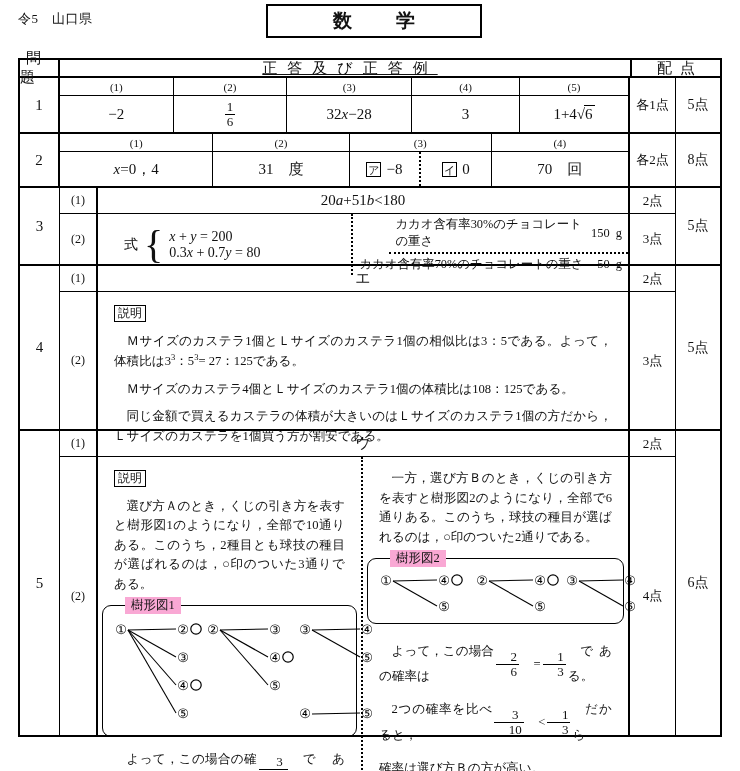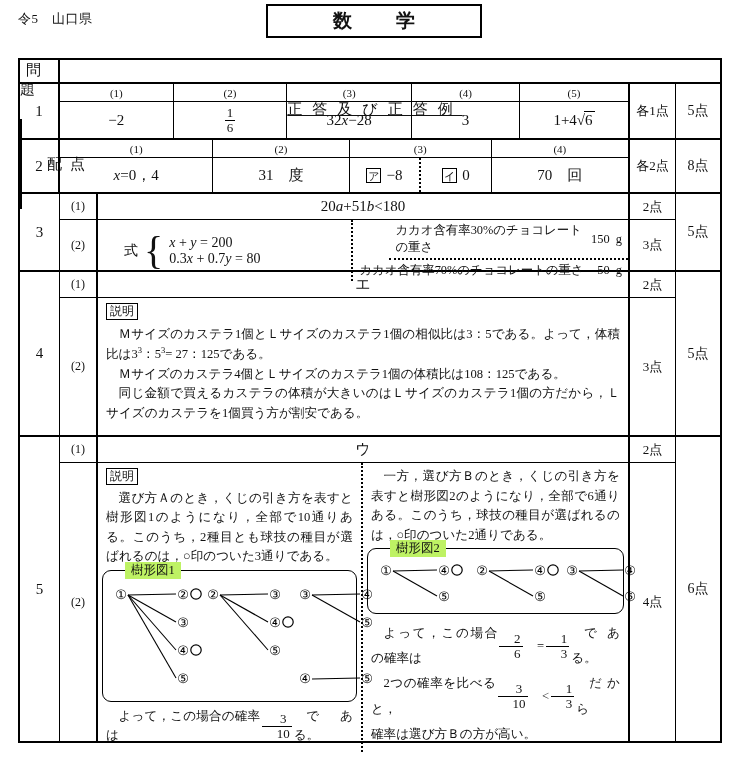--- a/index.html
+++ b/index.html
@@ -59,21 +59,21 @@
   .c-no   { width: 40px; flex: 0 0 40px; border-right: 1px solid #000;
             display:flex; align-items:center; justify-content:center; font-size:15px;}
   .c-sub  { width: 38px; flex: 0 0 38px; border-right: 1px solid #000; }
   .c-body { flex: 1 1 auto; border-right: 1px solid #000; min-width: 0; }
   .c-each { width: 46px; flex: 0 0 46px; border-right: 1px solid #000;
             display:flex; align-items:center; justify-content:center; font-size:13px;}
   .c-tot  { width: 44px; flex: 0 0 44px;
             display:flex; align-items:center; justify-content:center; font-size:14px;}
 
   
-  .head-row { height: 24px; flex-direction: column; }
+  .head-row { height: 18px; }
   .head-row .c-no { font-size: 15px; letter-spacing: 6px; text-indent: 6px; border-right:2px solid #000;}
   .head-row .c-body { display:flex; align-items:center; justify-content:center;
                       font-size: 15px; letter-spacing: 10px; text-indent: 10px; }
   .head-row .c-pt { width: 90px; flex: 0 0 90px;
                     display:flex; align-items:center; justify-content:center;
                     font-size:15px; letter-spacing: 8px; text-indent: 8px;
                     border-left: 2px solid #000; }
 
   
   .rows { display: flex; flex-direction: column; height: 100%; }
@@ -119,21 +119,21 @@
     font-size: 12px;
     line-height: 1.25;
   }
 
   .expl {
     padding: 4px 8px 5px 8px;
     font-size: 12.6px;
     line-height: 1.55;
     text-align: justify;
   }
-  .expl p { margin: 0; }
+  .expl p { margin: 8px; }
   .indent { text-indent: 1em; }
 
   
   .dotted-col { border-right: 2px dotted #000 !important; }
   .dotted-row { border-bottom: 2px dotted #000 !important; }
 
   
   .choco { font-size: 12.4px; padding: 2px 6px; display:flex; align-items:center;
            justify-content: space-between; width:100%;}
   .choco .w { letter-spacing: 0px; }
@@ -148,21 +148,21 @@
   .tree {
     border: 1.6px solid #000;
     border-radius: 9px;
     margin: 2px 4px 3px 4px;
     padding: 7px 6px 5px 6px;
     position: relative;
   }
   .tree-title {
     position: absolute;
     top: -9px; left: 22px;
-    background: #bef264;
+    background: #f9a8d4;
     padding: 0 6px;
     font-size: 12.5px;
   }
   .tree-svg { display: block; }
 
   .sup { font-size: 0.68em; vertical-align: super; }
 </style>
 </head>
 <body>
 

